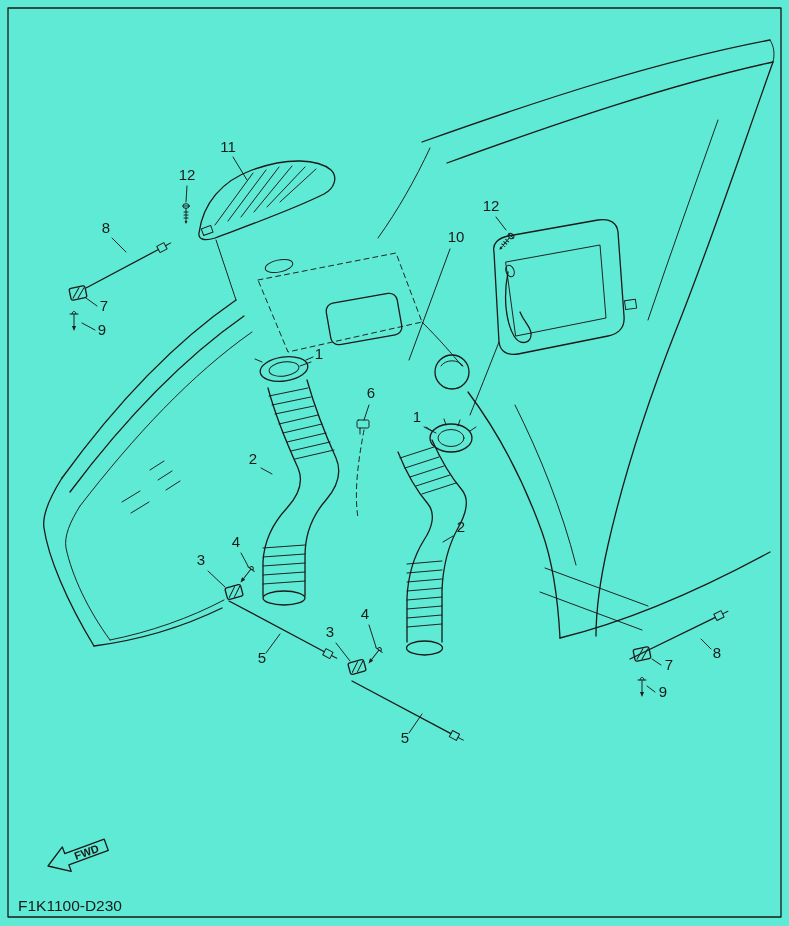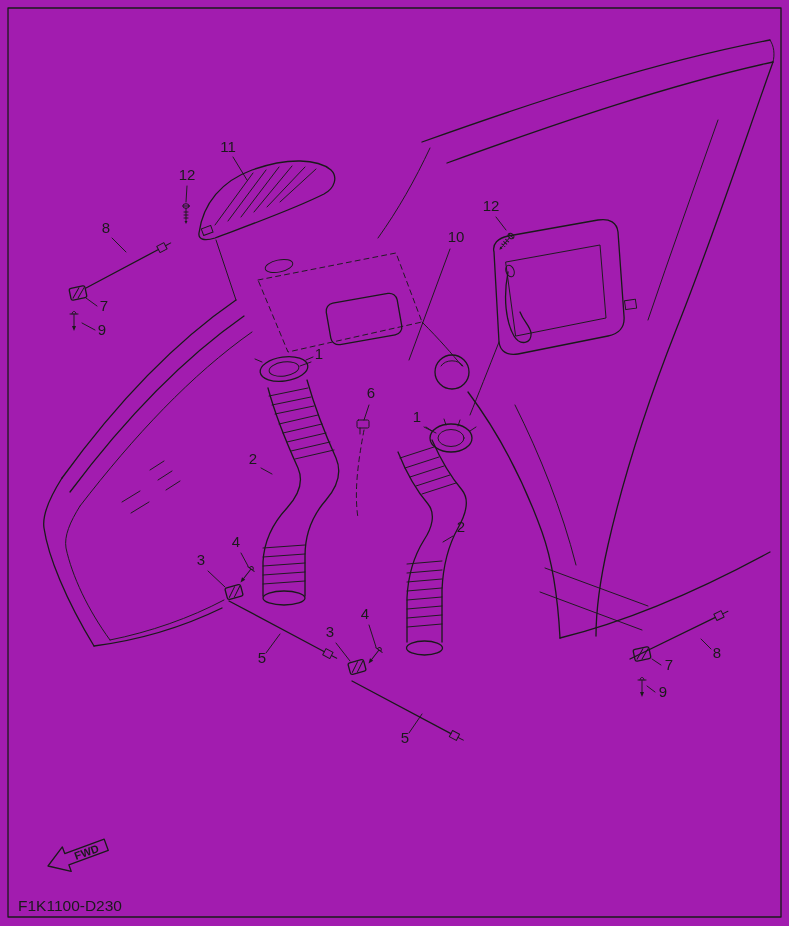--- a/index.html
+++ b/index.html
@@ -1,16 +1,16 @@
 <!DOCTYPE html>
 <html><head>
 <meta charset="utf-8">
 <style>
   html,body { margin:0; padding:0; background:#fff; }
-  .page { width:789px; height:926px; position:relative; background:#a21caf; overflow:hidden;
+  .page { width:789px; height:926px; position:relative; background:#5eead4; overflow:hidden;
           font-family:"Liberation Sans", sans-serif; }
   svg { position:absolute; left:0; top:0; }
   .ln   { fill:none; stroke:#1a1a1a; stroke-width:1.3; stroke-linecap:round; stroke-linejoin:round; }
   .thin { stroke-width:0.95; }
   .dash { stroke-dasharray:5 4; }
   .callout { font:15px "Liberation Sans", sans-serif; fill:#1a1a1a; text-anchor:middle; }
   .code { font:15.5px "Liberation Sans", sans-serif; fill:#1a1a1a; }
   .fwd  { font:bold 11px "Liberation Sans", sans-serif; fill:#1a1a1a; text-anchor:middle; }
 </style>
 </head>

